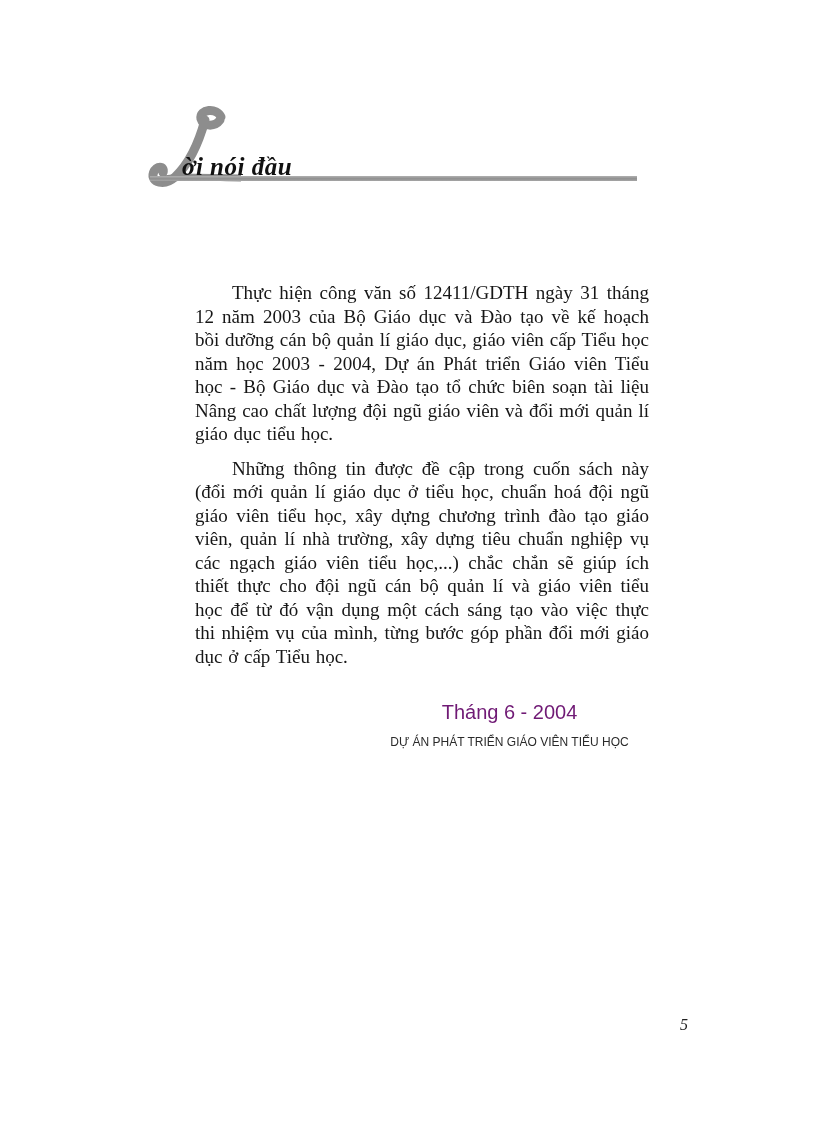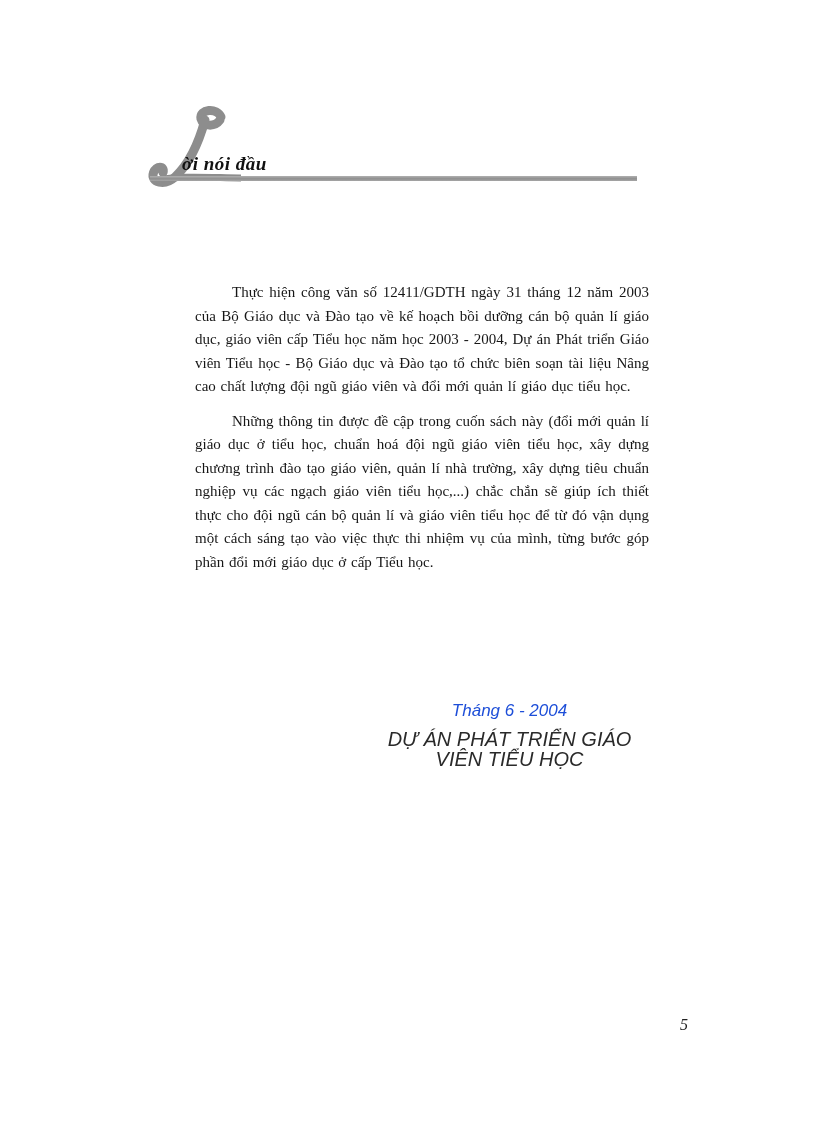--- a/index.html
+++ b/index.html
@@ -33,21 +33,21 @@
     width: 100px;
     height: 92px;
   }
   .header-title-rest {
     position: absolute;
     left: 182px;
     top: 153px;
     font-family: "Liberation Serif", serif;
     font-style: italic;
     font-weight: bold;
-    font-size: 19px;
+    font-size: 25px;
     letter-spacing: 0.5px;
     color: #111111;
     white-space: nowrap;
   }
   .header-rule {
     position: absolute;
     left: 150px;
     top: 176px;
     width: 487px;
     height: 5px;
@@ -57,46 +57,44 @@
   
   .preface-body {
     position: absolute;
     left: 195px;
     top: 281px;
     width: 454px;
     text-align: justify;
   }
   .preface-body p {
     margin: 0 0 11px 0;
-    font-size: 15px;
+    font-size: 19px;
     line-height: 23.5px;
     text-indent: 37px;
     word-spacing: 1px;
   }
 
   
   .signature-block {
     position: absolute;
     left: 372px;
     top: 701px;
     width: 275px;
     text-align: center;
     font-family: "Liberation Sans", sans-serif;
   }
   .signature-date {
-    font-style: italic;
-    font-size: 17px;
-    color: #1d4ed8;
+    font-size: 20px;
+    color: #701a75;
     margin-bottom: 8px;
   }
   .signature-org {
-    font-size: 20px;
+    font-size: 12px;
     line-height: 20px;
     color: #2a2a2a;
-    font-style: italic;
   }
 
   
   .page-number {
     position: absolute;
     left: 680px;
     top: 1016px;
     font-family: "Liberation Serif", serif;
     font-style: italic;
     font-size: 16px;

